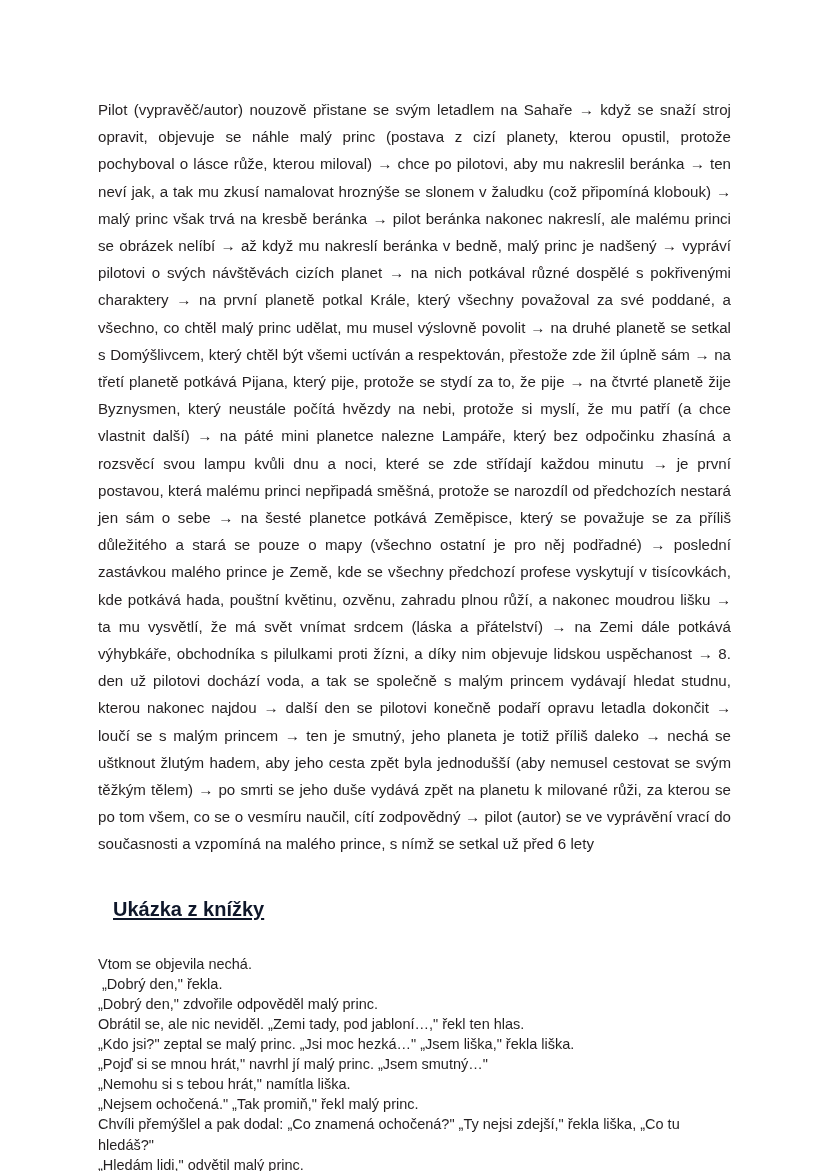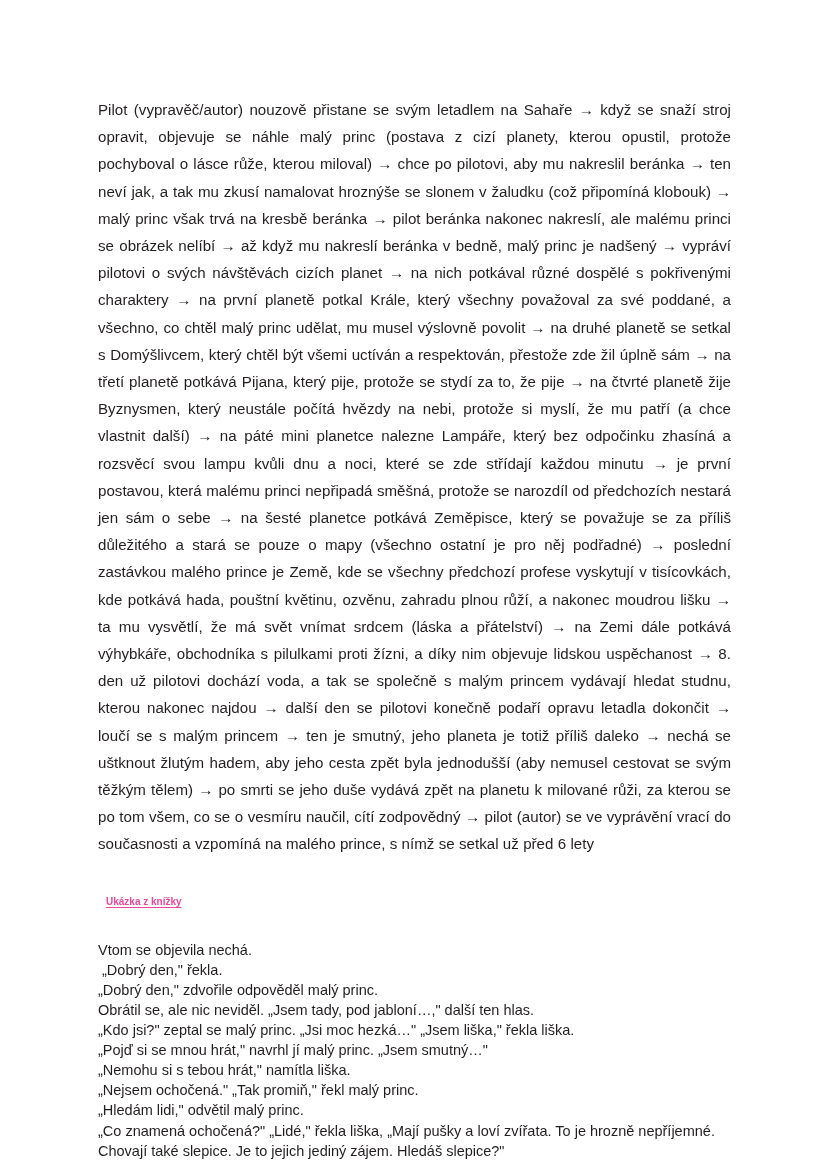--- a/index.html
+++ b/index.html
@@ -38,28 +38,28 @@
     line-height: 27.2px;
     text-align: justify;
     text-justify: inter-word;
     letter-spacing: 0.02px;
     word-spacing: 0.1px;
     color: #231f20;
   }
 
   
   .section-heading {
-    margin: 8px;
+    margin: 15px;
     padding: 0;
-    font-size: 10px;
+    font-size: 20px;
     font-weight: bold;
     line-height: 20px;
     text-decoration: underline;
     text-underline-offset: 2px;
-    color: #ec4899;
+    color: #0f172a;
     display: inline-block;
   }
 
   .heading-wrap {
     margin-top: 26px;
   }
 
   
   .excerpt {
     margin-top: 20px;
@@ -87,24 +87,25 @@
 
     <div class="heading-wrap">
       <span class="section-heading">Ukázka z knížky</span>
     </div>
 
     <div class="excerpt">
 
     <p class="excerpt-line">Vtom se objevila nechá.</p>
         <p class="excerpt-line"> „Dobrý den," řekla.</p>
         <p class="excerpt-line">„Dobrý den," zdvořile odpověděl malý princ.</p>
-        <p class="excerpt-line">Obrátil se, ale nic neviděl. „Jsem tady, pod jabloní…," další ten hlas.</p>
+        <p class="excerpt-line">Obrátil se, ale nic neviděl. „Zemi tady, pod jabloní…," řekl ten hlas.</p>
         <p class="excerpt-line">„Kdo jsi?" zeptal se malý princ. „Jsi moc hezká…" „Jsem liška," řekla liška.</p>
         <p class="excerpt-line">„Pojď si se mnou hrát," navrhl jí malý princ. „Jsem smutný…"</p>
         <p class="excerpt-line">„Nemohu si s tebou hrát," namítla liška.</p>
         <p class="excerpt-line">„Nejsem ochočená." „Tak promiň," řekl malý princ.</p>
+        <p class="excerpt-line">Chvíli přemýšlel a pak dodal: „Co znamená ochočená?" „Ty nejsi zdejší," řekla liška, „Co tu hledáš?"</p>
         <p class="excerpt-line">„Hledám lidi," odvětil malý princ.</p>
         <p class="excerpt-line">„Co znamená ochočená?" „Lidé," řekla liška, „Mají pušky a loví zvířata. To je hrozně nepříjemné.</p>
         <p class="excerpt-line">Chovají také slepice. Je to jejich jediný zájem. Hledáš slepice?"</p>
       </div>
 
   </div>
 </div>
 
 </body></html>

